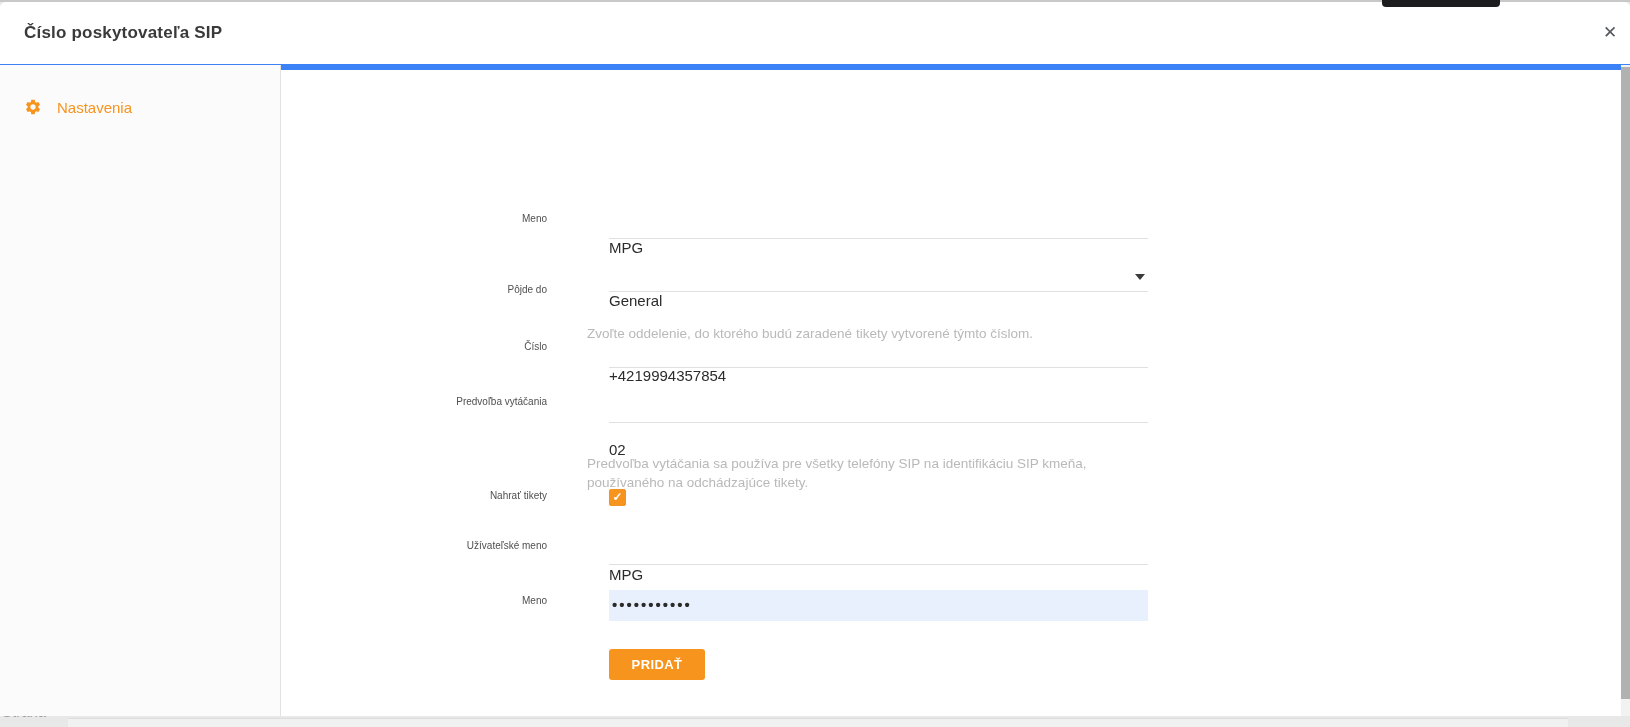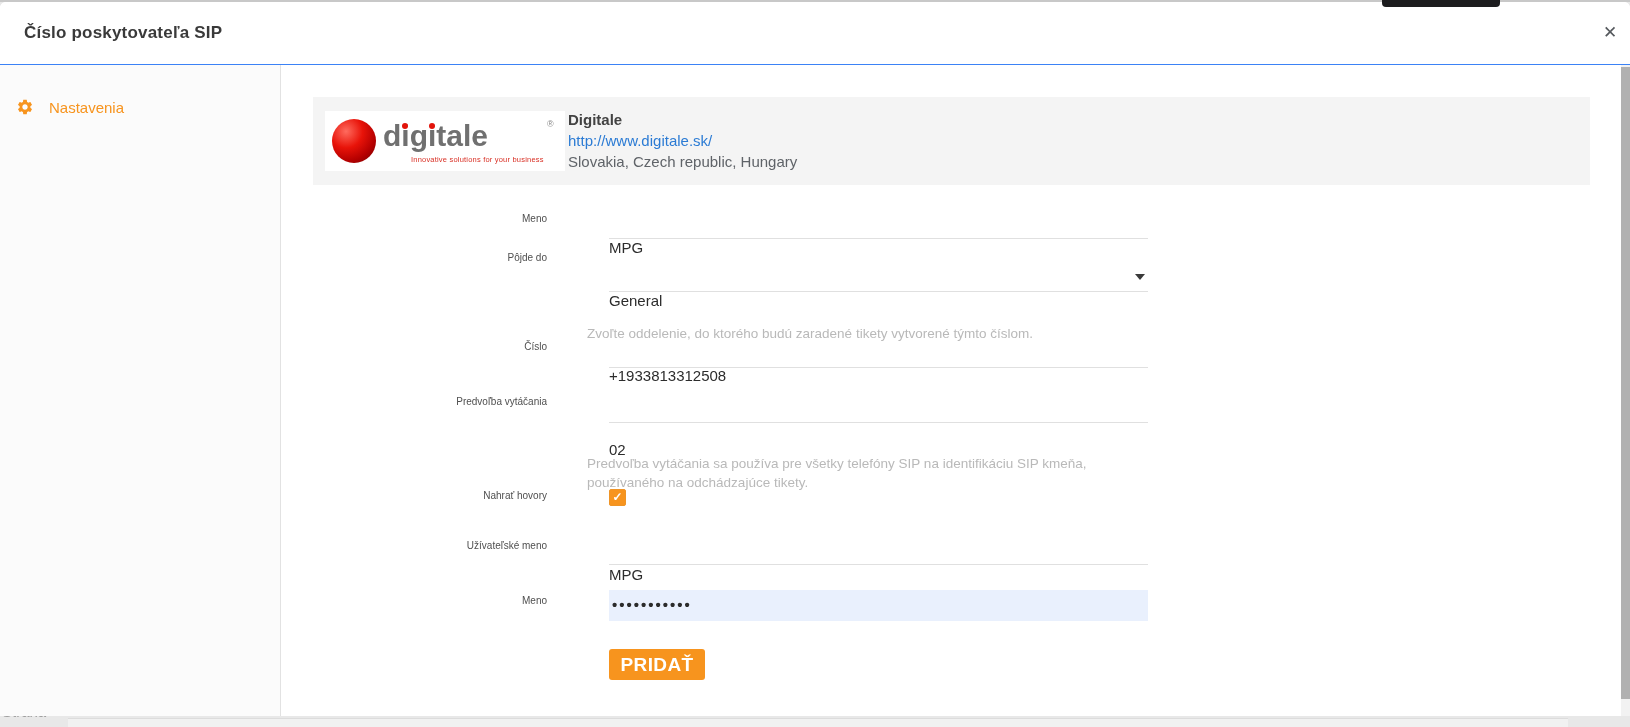--- a/index.html
+++ b/index.html
@@ -3,26 +3,26 @@
 <meta charset="utf-8">
 <style>
   html,body{margin:0;padding:0;}
   body{font-family:"Liberation Sans", sans-serif;background:#e9e9e9;}
   .stage{position:relative;width:1630px;height:727px;overflow:hidden;background:#e8e8e8;}
   .backdrop-top{position:absolute;left:0;top:0;width:1630px;height:2px;background:#c8c8c8;}
   .behind-text{position:absolute;left:2px;top:703px;font-size:15px;color:#9e9e9e;z-index:1;}
   .behind-panel{position:absolute;left:68px;top:718px;width:1500px;height:8px;background:#f1f1f1;border-top:1px solid #dcdcdc;z-index:1;}
 
   .modal{position:absolute;left:0;top:2px;width:1630px;height:714px;background:#ffffff;border-radius:6px 6px 0 0;z-index:10;}
-  .header{position:absolute;left:0;top:0;width:1630px;height:62px;background:#fff;border-bottom:1px solid #3b82f6;border-radius:6px 6px 0 0;}
+  .header{position:absolute;left:0;top:0;width:1630px;height:62px;background:#fff;border-bottom:6px solid #3b82f6;border-radius:6px 6px 0 0;}
   .title{position:absolute;left:24px;top:0;line-height:62px;font-size:17px;font-weight:700;color:#3a3a3a;letter-spacing:.2px;}
   .close{position:absolute;left:1598px;top:19px;width:24px;height:24px;text-align:center;line-height:24px;font-size:17px;color:#55595d;cursor:pointer;}
 
   .sidebar{position:absolute;left:0;top:63px;width:280px;height:651px;background:#fbfbfb;border-right:1px solid #e2e2e2;}
-  .nav-item{position:absolute;left:0;top:27px;width:280px;height:30px;display:flex;align-items:center;padding-left:16px;box-sizing:border-box;cursor:pointer;}
+  .nav-item{position:absolute;left:0;top:27px;width:280px;height:30px;display:flex;align-items:center;padding-left:24px;box-sizing:border-box;cursor:pointer;}
   .nav-item svg{flex:0 0 auto;}
   .nav-label{margin-left:15px;font-size:15px;color:#f7941e;}
 
   .banner{position:absolute;left:313px;top:95px;width:1277px;height:88px;background:#f4f4f4;}
   .logo-box{position:absolute;left:12px;top:14px;width:240px;height:60px;background:#ffffff;}
   .sphere{position:absolute;left:7px;top:8px;width:44px;height:44px;border-radius:50%;
     background:radial-gradient(circle at 32% 28%, #ff6b5e 0%, #e81309 38%, #b50000 68%, #6d0000 100%);}
   .brand{position:absolute;left:58px;top:10px;font-size:30px;line-height:30px;font-weight:700;color:#707070;letter-spacing:0;}
   .idot{position:absolute;width:6px;height:6px;border-radius:50%;background:#e3140b;top:12px;}
   .idot1{left:77px;} .idot2{left:104px;}
@@ -35,21 +35,21 @@
   .flabel{position:absolute;left:280px;width:267px;text-align:right;font-size:10px;color:#4f4f4f;}
   .fvalue{position:absolute;left:609px;font-size:15px;color:#2c2c2c;margin-top:24px;}
   .funderline{position:absolute;left:609px;width:539px;height:1px;background:#e0e0e0;}
   .fhint{position:absolute;left:587px;font-size:13.5px;color:#b9b9b9;line-height:19px;margin-top:29px;}
   .caret{position:absolute;left:1135px;width:0;height:0;border-left:5px solid transparent;border-right:5px solid transparent;border-top:6px solid #3a3a3a;cursor:pointer;}
   .checkbox{position:absolute;left:609px;width:17px;height:17px;background:#f7941e;border:1px solid #ef9426;border-radius:2px;box-sizing:border-box;cursor:pointer;
     color:#fff;font-size:12px;font-weight:700;text-align:center;line-height:15px;}
   .pwfield{position:absolute;left:609px;top:588px;width:539px;height:31px;background:#e9f0fd;}
   .pwdots{padding-left:3px;line-height:30px;font-size:15px;font-weight:700;letter-spacing:2px;color:#2b2b2b;}
   .submit{position:absolute;left:609px;top:647px;width:96px;height:31px;background:#f7941e;border:none;border-radius:3px;
-    color:#fff;font-family:"Liberation Sans",sans-serif;font-size:19px;font-weight:700;letter-spacing:.4px;cursor:pointer;}
+    color:#fff;font-family:"Liberation Sans",sans-serif;font-size:13px;font-weight:700;letter-spacing:.4px;cursor:pointer;}
 
   .sb-track{position:absolute;left:1621px;top:63px;width:9px;height:651px;background:#f2f2f2;}
   .sb-thumb{position:absolute;left:0;top:2px;width:9px;height:632px;background:#b1b1b1;cursor:pointer;}
 
   .darkbar{position:absolute;left:1382px;top:0;width:118px;height:7px;background:#1c1c1e;border-radius:0 0 4px 4px;z-index:60;}
 </style>
 </head>
 <body>
 
 <div class="stage">
@@ -67,54 +67,41 @@
 
     <div class="sidebar">
       <div class="nav-item">
         <svg width="18" height="18" viewBox="0 0 24 24" fill="#f7941e">
           <path d="M19.14 12.94c.04-.3.06-.61.06-.94s-.02-.64-.07-.94l2.03-1.58c.18-.14.23-.41.12-.61l-1.92-3.32c-.12-.22-.37-.29-.59-.22l-2.39.96c-.5-.38-1.03-.7-1.62-.94l-.36-2.54c-.04-.24-.24-.41-.48-.41h-3.84c-.24 0-.43.17-.47.41l-.36 2.54c-.59.24-1.13.57-1.62.94l-2.39-.96c-.22-.08-.47 0-.59.22L2.74 8.87c-.12.21-.08.47.12.61l2.03 1.58c-.05.3-.09.63-.09.94s.02.64.07.94l-2.03 1.58c-.18.14-.23.41-.12.61l1.92 3.32c.12.22.37.29.59.22l2.39-.96c.5.38 1.03.7 1.62.94l.36 2.54c.05.24.24.41.48.41h3.84c.24 0 .44-.17.47-.41l.36-2.54c.59-.24 1.13-.56 1.62-.94l2.39.96c.22.08.47 0 .59-.22l1.92-3.32c.12-.22.07-.47-.12-.61l-2.01-1.58zM12 15.6c-1.98 0-3.6-1.62-3.6-3.6s1.62-3.6 3.6-3.6 3.6 1.62 3.6 3.6-1.62 3.6-3.6 3.6z"></path>
         </svg>
         <span class="nav-label">Nastavenia</span>
       </div>
     </div>
 
-    <div class="banner">
-      <div class="logo-box">
-        <div class="sphere"></div>
-        <div class="brand">digitale</div>
-        <div class="idot idot1"></div>
-        <div class="idot idot2"></div>
-        <span class="reg">®</span>
-        <div class="tagline">Innovative solutions for your business</div>
-      </div>
-      <div class="prov-name">Digitale</div>
-      <a class="prov-url">http://www.digitale.sk/</a>
-      <div class="prov-countries">Slovakia, Czech republic, Hungary</div>
-    </div>
 
     <div class="flabel" style="top:211px">Meno</div>
     <div class="fvalue" style="top:213px">MPG</div>
     <div class="funderline" style="top:236px"></div>
 
-    <div class="flabel" style="top:250px">Pôjde do</div>
+    <div class="flabel" style="top:282px">Pôjde do</div>
     <div class="fvalue" style="top:266px">General</div>
     <div class="caret" style="top:272px"></div>
     <div class="funderline" style="top:289px"></div>
     <div class="fhint" style="top:293px;width:540px">Zvoľte oddelenie, do ktorého budú zaradené tikety vytvorené týmto číslom.</div>
 
     <div class="flabel" style="top:339px">Číslo</div>
-    <div class="fvalue" style="top:341px">+1933813312508</div>
+    <div class="fvalue" style="top:341px">+4219994357854</div>
     <div class="funderline" style="top:365px"></div>
 
     <div class="flabel" style="top:394px">Predvoľba vytáčania</div>
     <div class="fvalue" style="top:415px">02</div>
     <div class="funderline" style="top:420px"></div>
     <div class="fhint" style="top:423px;width:505px">Predvoľba vytáčania sa používa pre všetky telefóny SIP na identifikáciu SIP kmeňa, používaného na odchádzajúce tikety.</div>
 
-    <div class="flabel" style="top:488px">Nahrať hovory</div>
+    <div class="flabel" style="top:488px">Nahrať tikety</div>
     <div class="checkbox" style="top:487px">✓</div>
 
     <div class="flabel" style="top:538px">Užívateľské meno</div>
     <div class="fvalue" style="top:540px">MPG</div>
     <div class="funderline" style="top:562px"></div>
 
     <div class="flabel" style="top:593px">Meno</div>
     <div class="pwfield">
       <div class="pwdots">•••••••••••</div>
     </div>

